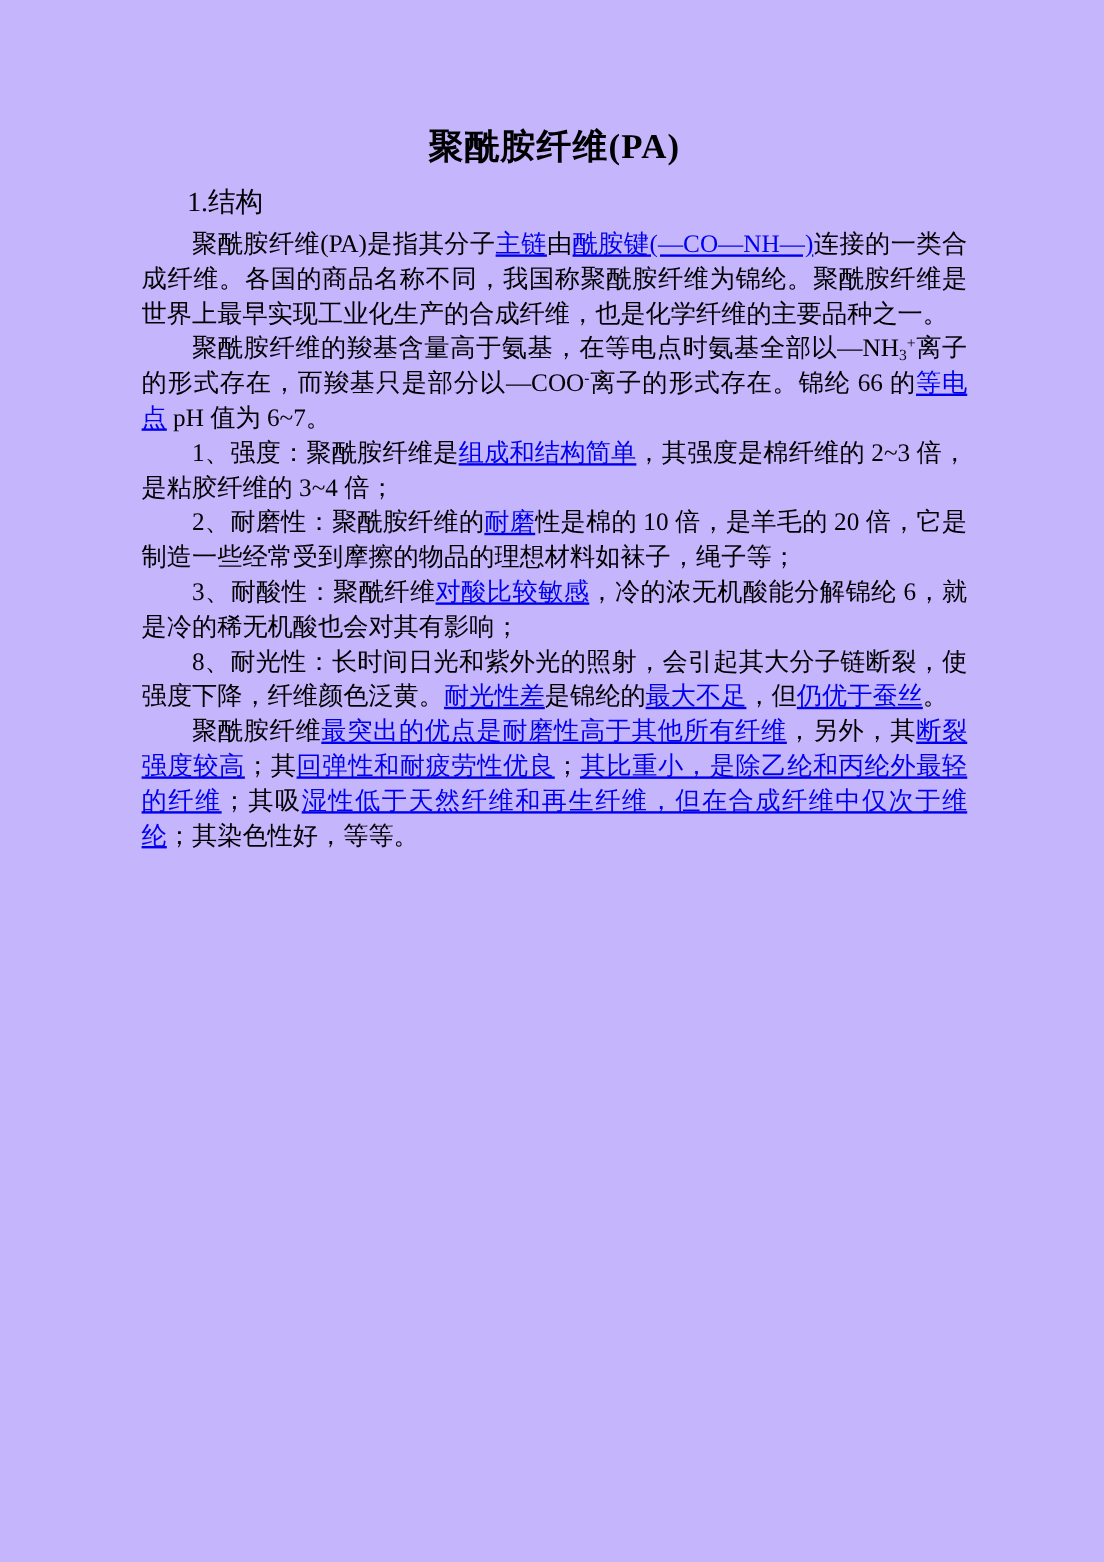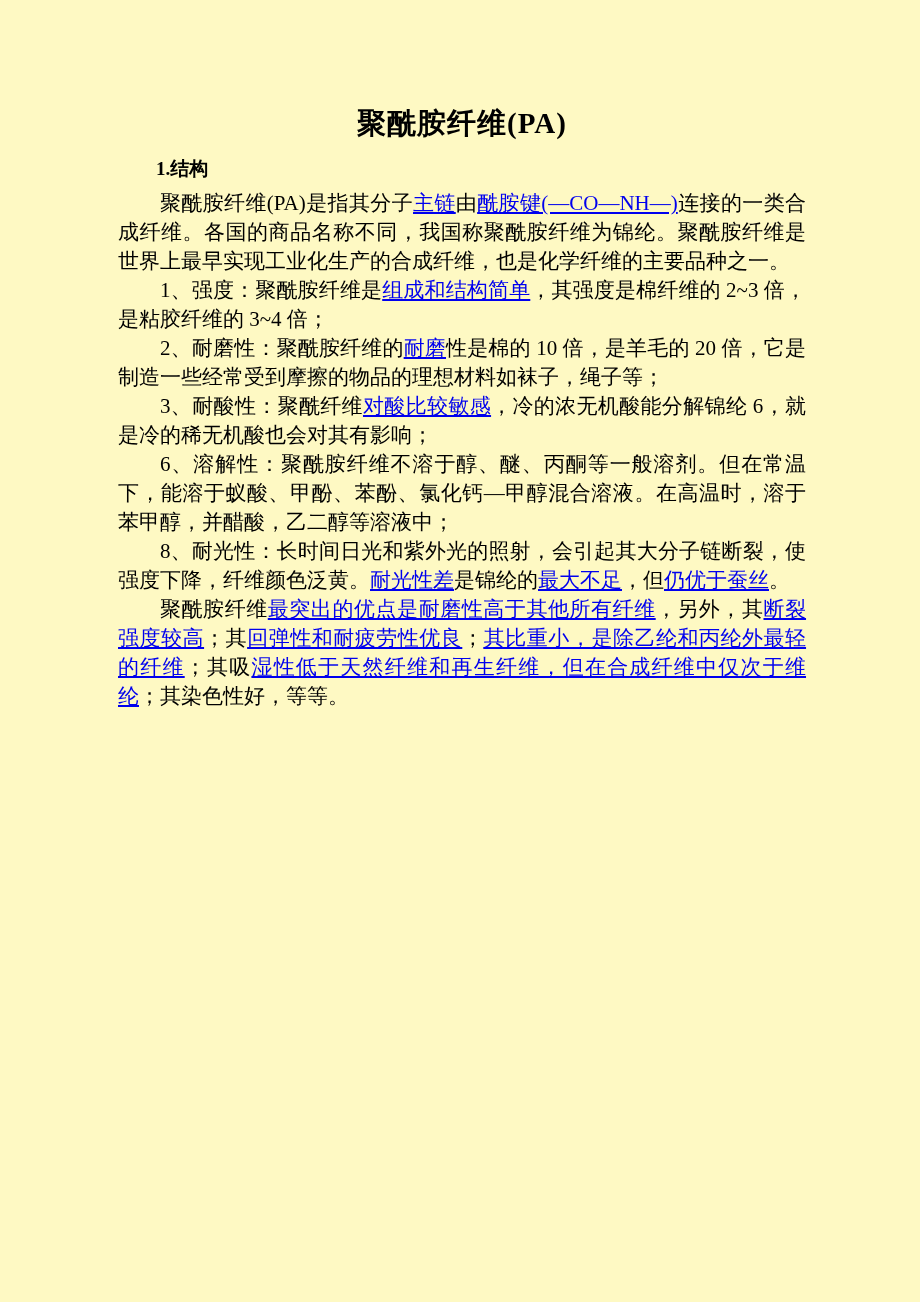--- a/index.html
+++ b/index.html
@@ -4,43 +4,43 @@
 <style>
   html, body {
     margin: 0;
     padding: 0;
     background: #ffffff;
   }
   .page {
     position: relative;
     width: 920px;
     height: 1302px;
-    background: #fef9c3;
+    background: #c4b5fd;
     box-sizing: border-box;
     padding: 102px 114px 0 118px;
     overflow: hidden;
   }
   .doc {
     font-family: "Liberation Serif", "DejaVu Serif", serif;
     font-size: 21px;
     line-height: 29px;
     color: #000000;
     text-align: justify;
   }
   h1.title {
     font-size: 29px;
     font-weight: 700;
     text-align: center;
     line-height: 42px;
     margin: 0 0 8px 0;
     letter-spacing: 1px;
   }
   h2.heading {
-    font-size: 19px;
-    font-weight: 700;
+    font-size: 23px;
+    font-weight: 400;
     line-height: 33px;
     margin: 5px 0 4px 0;
     padding-left: 38px;
   }
   p.para {
     margin: 0;
     text-indent: 2em;
   }
   .run { color: #000000; }
   .run.blue { color: var(--accent-blue, #0000EE); text-decoration: underline; }
@@ -52,20 +52,20 @@
   sup { vertical-align: 0.55em; }
 </style>
 </head>
 <body style="background: rgb(255, 255, 255);">
 
 <div class="page">
   <div class="doc" id="doc">
       <h1 class="title"><span class="run">聚酰胺纤维(PA)</span></h1>
       <h2 class="heading"><span class="run">1.结构</span></h2>
       <p class="para"><span class="run">聚酰胺纤维(PA)是指其分子</span><span class="run blue">主链</span><span class="run">由</span><span class="run blue">酰胺键(—CO—NH—)</span><span class="run">连接的一类合成纤维。各国的商品名称不同，我国称聚酰胺纤维为锦纶。聚酰胺纤维是世界上最早实现工业化生产的合成纤维，也是化学纤维的主要品种之一。</span></p>
+      <p class="para"><span class="run">聚酰胺纤维的羧基含量高于氨基，在等电点时氨基全部以—NH</span><sub><span class="run">3</span></sub><sup><span class="run">+</span></sup><span class="run">离子的形式存在，而羧基只是部分以—COO</span><sup><span class="run">-</span></sup><span class="run">离子的形式存在。锦纶 66 的</span><span class="run blue">等电点</span><span class="run"> pH 值为 6~7。</span></p>
       <p class="para"><span class="run">1、强度：聚酰胺纤维是</span><span class="run blue">组成和结构简单</span><span class="run">，其强度是棉纤维的 2~3 倍，是粘胶纤维的 3~4 倍；</span></p>
       <p class="para"><span class="run">2、耐磨性：聚酰胺纤维的</span><span class="run blue">耐磨</span><span class="run">性是棉的 10 倍，是羊毛的 20 倍，它是制造一些经常受到摩擦的物品的理想材料如袜子，绳子等；</span></p>
       <p class="para"><span class="run">3、耐酸性：聚酰纤维</span><span class="run blue">对酸比较敏感</span><span class="run">，冷的浓无机酸能分解锦纶 6，就是冷的稀无机酸也会对其有影响；</span></p>
-      <p class="para"><span class="run">6、溶解性：聚酰胺纤维不溶于醇、醚、丙酮等一般溶剂。但在常温下，能溶于蚁酸、甲酚、苯酚、氯化钙—甲醇混合溶液。在高温时，溶于苯甲醇，并醋酸，乙二醇等溶液中；</span></p>
       <p class="para"><span class="run">8、耐光性：长时间日光和紫外光的照射，会引起其大分子链断裂，使强度下降，纤维颜色泛黄。</span><span class="run blue">耐光性差</span><span class="run">是锦纶的</span><span class="run blue">最大不足</span><span class="run">，但</span><span class="run blue">仍优于蚕丝</span><span class="run">。</span></p>
       <p class="para"><span class="run">聚酰胺纤维</span><span class="run blue">最突出的优点是耐磨性高于其他所有纤维</span><span class="run">，另外，其</span><span class="run blue">断裂强度较高</span><span class="run">；其</span><span class="run blue">回弹性和耐疲劳性优良</span><span class="run">；</span><span class="run blue">其比重小，是除乙纶和丙纶外最轻的纤维</span><span class="run">；其吸</span><span class="run blue">湿性低于天然纤维和再生纤维，但在合成纤维中仅次于维纶</span><span class="run">；其染色性好，等等。</span></p>
     </div>
 </div>
 
 </body></html>

